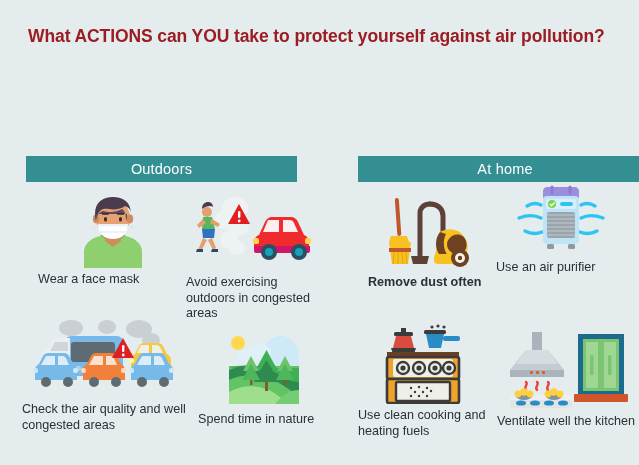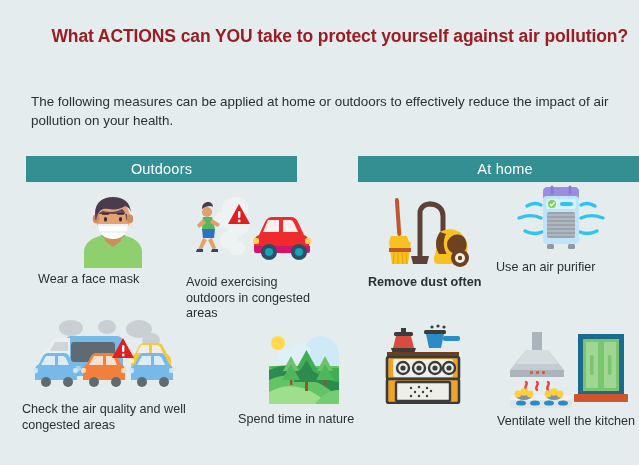--- a/index.html
+++ b/index.html
@@ -18,21 +18,20 @@
   
   .title {
     position: absolute;
     left: 28px; top: 26px;
     width: 600px;
     font-size: 17.5px;
     font-weight: bold;
     color: #9b1c22;
     letter-spacing: -0.1px;
     white-space: nowrap;
-    text-align: right;
   }
 
   
   .intro {
     position: absolute;
     left: 31px; top: 92px;
     width: 580px;
     font-size: 13.4px;
     line-height: 19px;
     color: #2b3035;
@@ -69,21 +68,21 @@
     line-height: 15.5px;
     color: #2b3035;
   }
 
   
   .c-mask      { left: 38px;  top: 196px; width: 150px; }
   .c-exercise  { left: 186px; top: 196px; width: 140px; }
   .c-dust      { left: 368px; top: 196px; width: 120px; }
   .c-purifier  { left: 496px; top: 184px; width: 130px; }
   .c-traffic   { left: 22px;  top: 318px; width: 165px; }
-  .c-nature    { left: 198px; top: 330px; width: 130px; margin-left: 40px; }
+  .c-nature    { left: 198px; top: 330px; width: 130px; }
   .c-fuels     { left: 358px; top: 322px; width: 130px; }
   .c-ventilate { left: 496px; top: 330px; width: 140px; }
 
   .c-mask .caption      { text-align: left; padding-left: 0px; }
   .c-exercise .caption  { text-align: left; }
   .c-dust .caption      { text-align: left; font-weight: bold; }
   .c-purifier .caption  { text-align: left; }
   .c-traffic .caption   { text-align: left; }
   .c-nature .caption    { text-align: left; }
   .c-fuels .caption     { text-align: left; }
@@ -91,21 +90,20 @@
 
   svg { display: block; }
 </style>
 </head>
 <body>
 
 <div class="page">
 
   <div class="title">What ACTIONS can YOU take to protect yourself against air pollution?</div>
 
-  <div class="intro">The following measures can be applied at home or outdoors to effectively reduce the impact of air pollution on your health.</div>
 
   <div class="col-header left">Outdoors</div>
 
   <div class="col-header right">At home</div>
 
   <div class="cell c-mask">
     <div class="art">
       <svg width="90" height="72" viewBox="0 0 90 72">
 
         <path d="M16 72 V56 c0-9 8-14 16-16 l13 10 13-10 c8 2 16 7 16 16 V72 Z" fill="#8ed06d"></path>
@@ -420,20 +418,21 @@
             <circle cx="48" cy="66" r="1.2"></circle>
           <circle cx="36" cy="70" r="1.2"></circle>
             <circle cx="44" cy="70" r="1.2"></circle>
             <circle cx="52" cy="69" r="1.2"></circle>
           <circle cx="32" cy="74" r="1.2"></circle>
             <circle cx="40" cy="74" r="1.2"></circle>
             <circle cx="48" cy="74" r="1.2"></circle>
         </g>
       </svg>
     </div>
+    <div class="caption">Use clean cooking and heating fuels</div>
   </div>
 
   <div class="cell c-ventilate">
     <div class="art">
       <svg width="125" height="80" viewBox="0 0 125 80">
 
         <rect x="28" y="2" width="10" height="18" fill="#aab4ba"></rect>
         <path d="M6 40 l16-20 h22 l16 20 Z" fill="#c2ccd2"></path>
         <path d="M6 40 h54 v7 H6 Z" fill="#aab4ba"></path>
         <path d="M22 20 h22 l10 14 H12 Z" fill="#d5dde1"></path>

